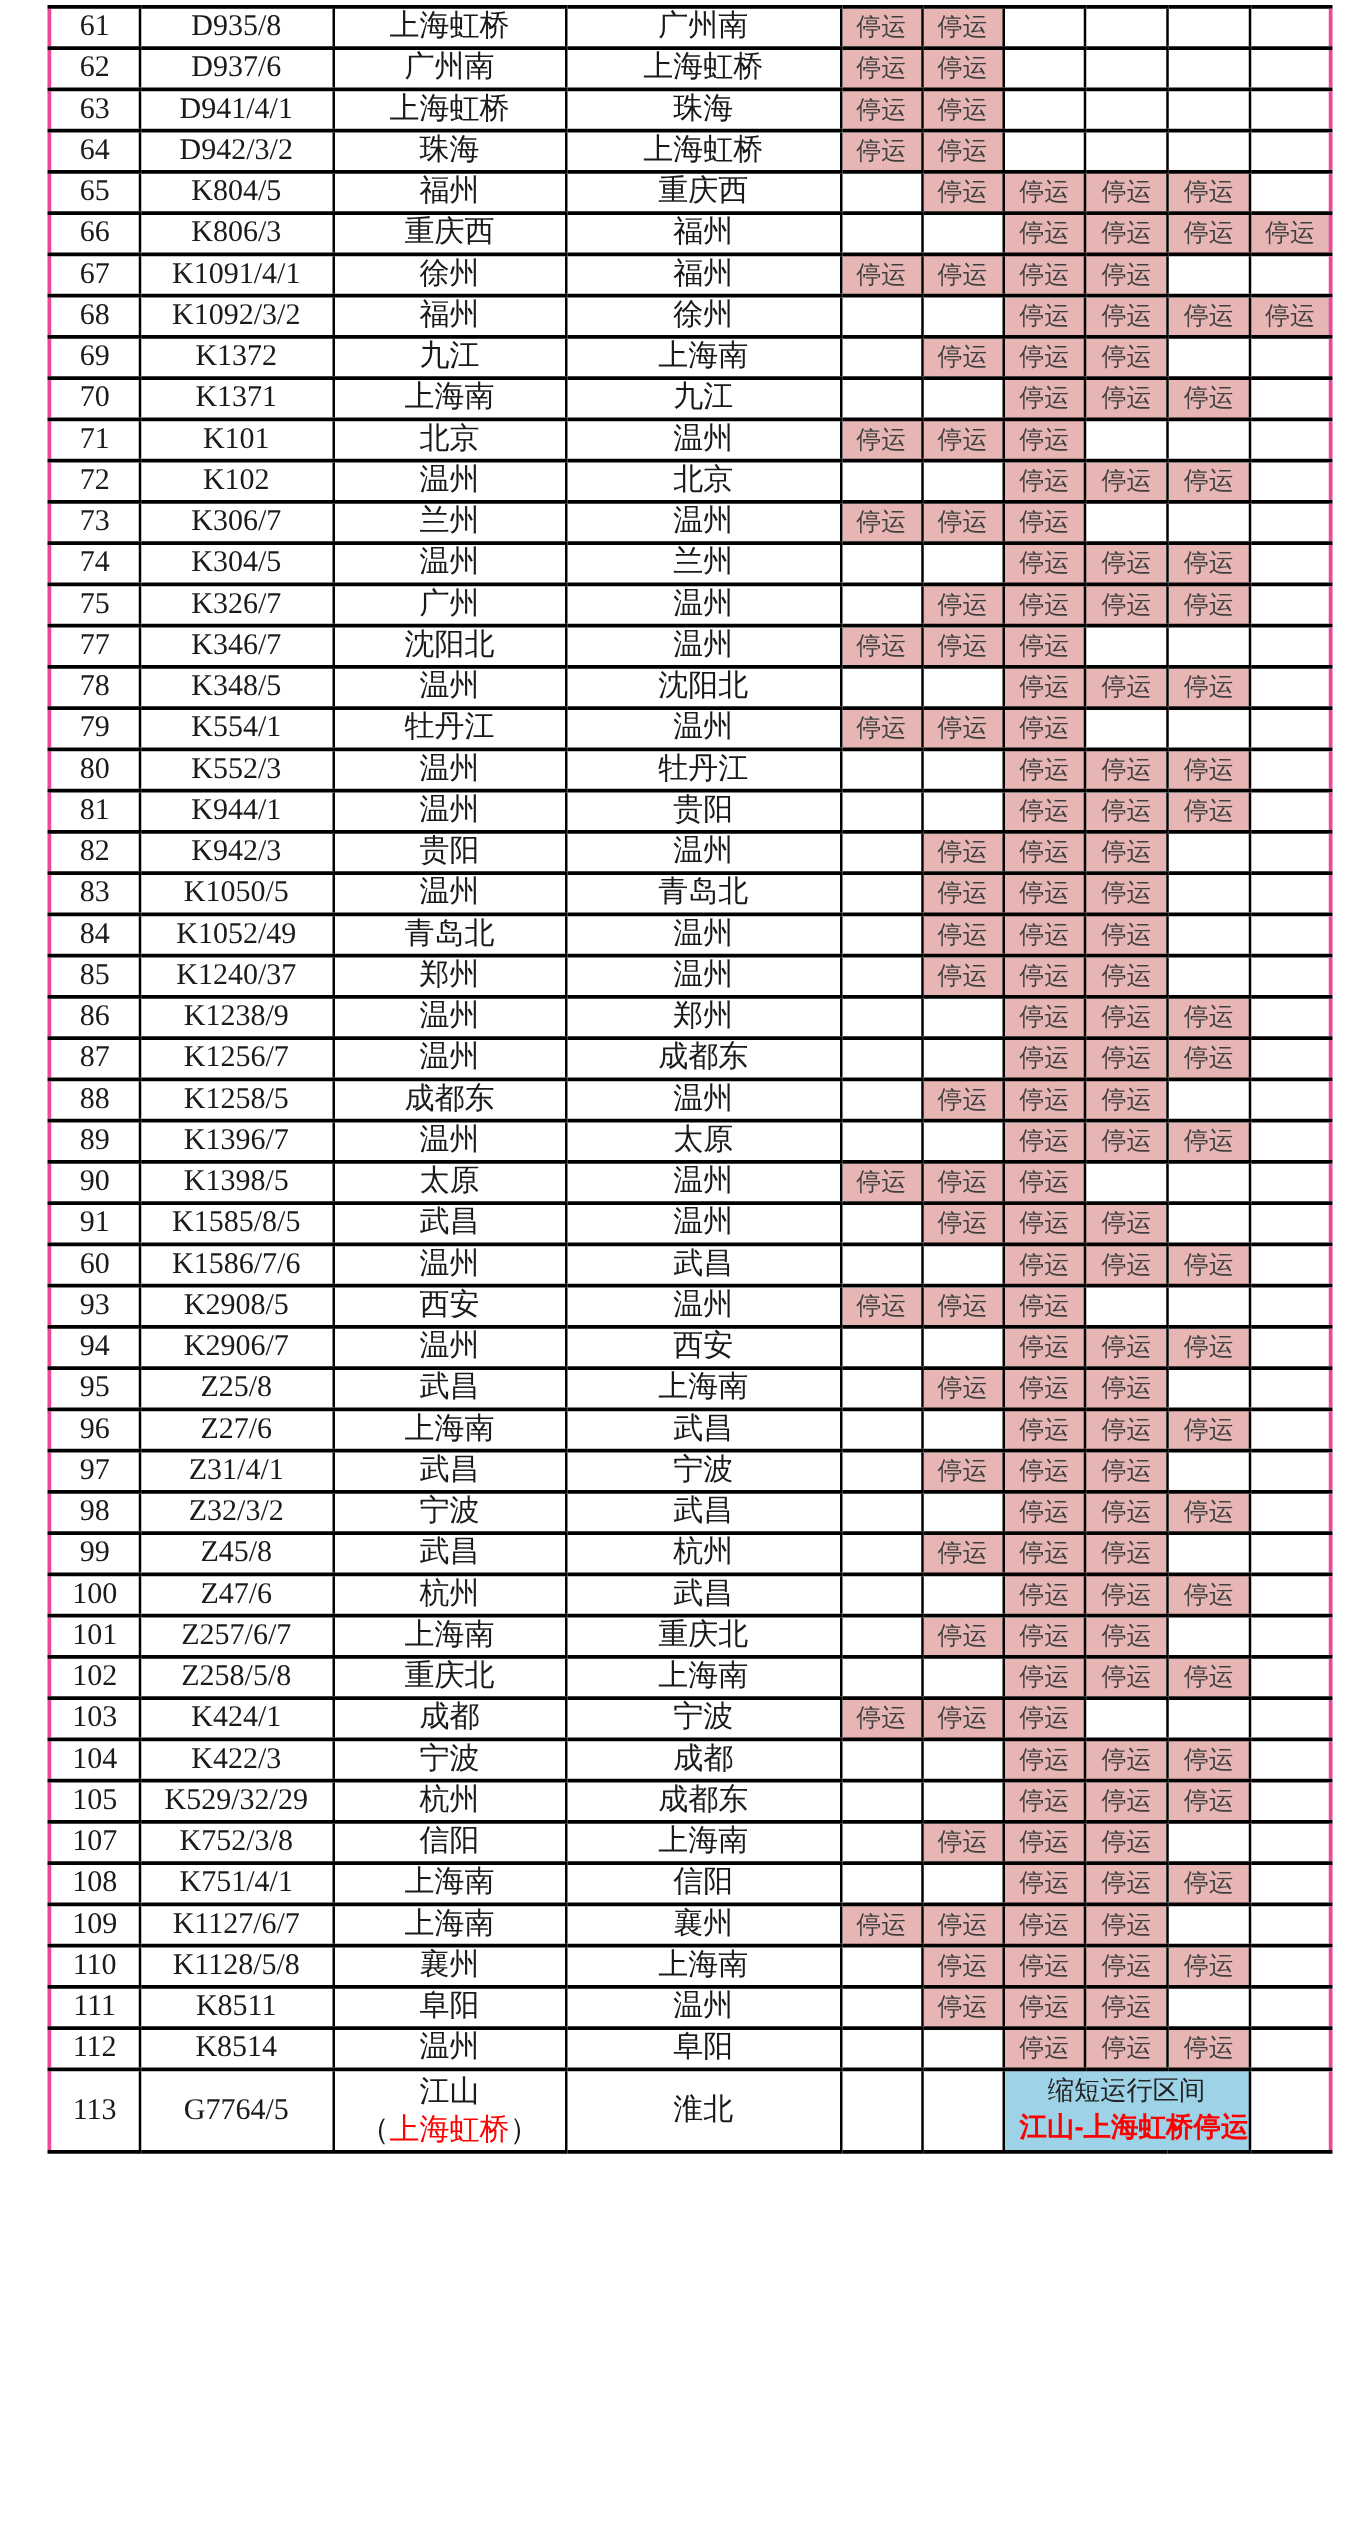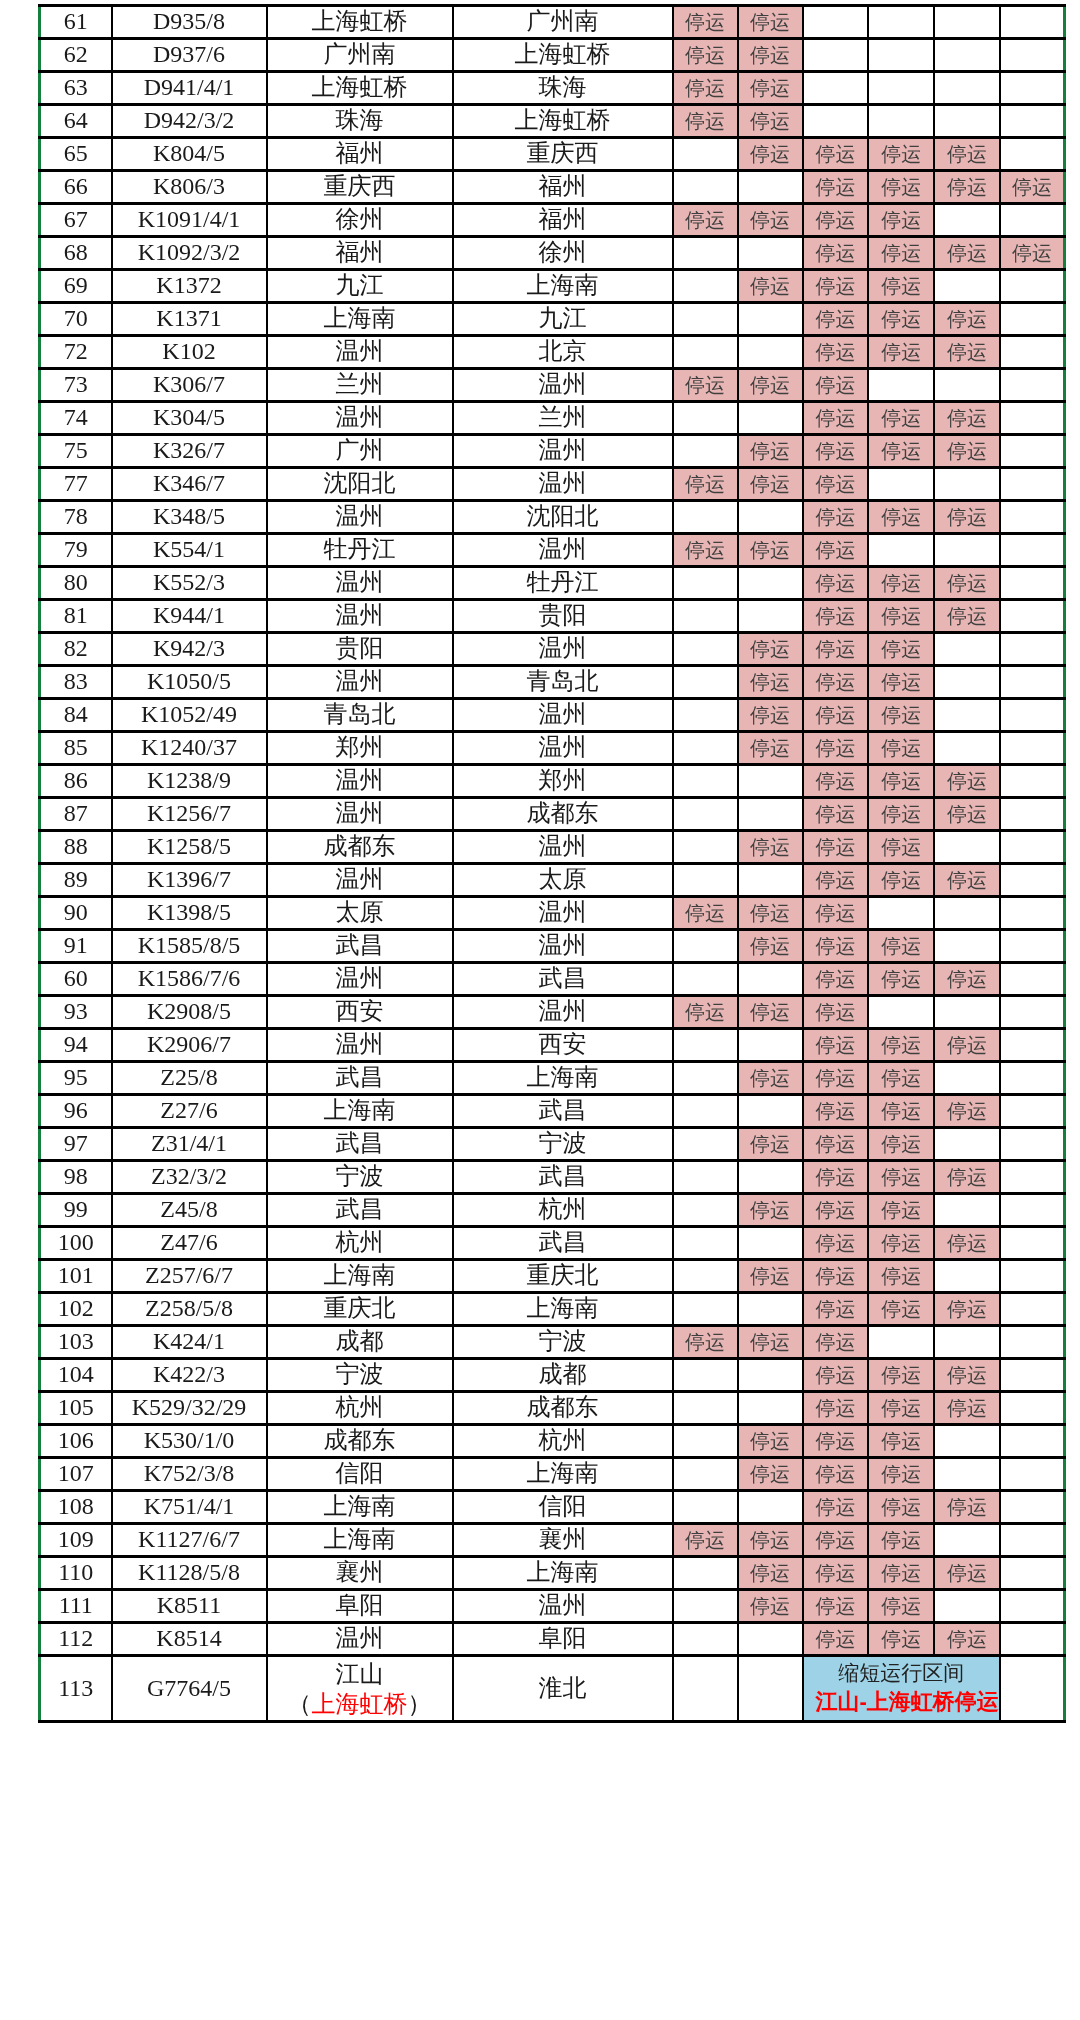--- a/index.html
+++ b/index.html
@@ -10,21 +10,21 @@
   *{box-sizing:border-box;}
   html,body{margin:0;padding:0;}
   body{
     width:1080px;height:2020px;background:#ffffff;overflow:hidden;
     font-family:"Liberation Serif","DejaVu Serif",serif;
   }
   table{
     border-collapse:collapse;
     margin:4px 0 0 38px;
     table-layout:fixed;
-    border:3px solid #15803d;
+    border:3px solid #ec4899;
   }
   td{
     border-left:2px solid #000;
     border-right:2px solid #000;
     border-top:3px solid #000;
     border-bottom:3px solid #000;
     text-align:center;
     vertical-align:middle;
     padding:0;
     height:33px;
@@ -190,20 +190,32 @@
     <td>上海南</td>
     <td>九江</td>
     <td class="status"></td>
     <td class="status"></td>
     <td class="status suspended">停运</td>
     <td class="status suspended">停运</td>
     <td class="status suspended">停运</td>
     <td class="status"></td>
   </tr>
       <tr>
+    <td>71</td>
+    <td>K101</td>
+    <td>北京</td>
+    <td>温州</td>
+    <td class="status suspended">停运</td>
+    <td class="status suspended">停运</td>
+    <td class="status suspended">停运</td>
+    <td class="status"></td>
+    <td class="status"></td>
+    <td class="status"></td>
+  </tr>
+      <tr>
     <td>72</td>
     <td>K102</td>
     <td>温州</td>
     <td>北京</td>
     <td class="status"></td>
     <td class="status"></td>
     <td class="status suspended">停运</td>
     <td class="status suspended">停运</td>
     <td class="status suspended">停运</td>
     <td class="status"></td>
@@ -583,32 +595,20 @@
       <tr>
     <td>105</td>
     <td>K529/32/29</td>
     <td>杭州</td>
     <td>成都东</td>
     <td class="status"></td>
     <td class="status"></td>
     <td class="status suspended">停运</td>
     <td class="status suspended">停运</td>
     <td class="status suspended">停运</td>
-    <td class="status"></td>
-  </tr>
-      <tr>
-    <td>106</td>
-    <td>K530/1/0</td>
-    <td>成都东</td>
-    <td>杭州</td>
-    <td class="status"></td>
-    <td class="status suspended">停运</td>
-    <td class="status suspended">停运</td>
-    <td class="status suspended">停运</td>
-    <td class="status"></td>
     <td class="status"></td>
   </tr>
       <tr>
     <td>107</td>
     <td>K752/3/8</td>
     <td>信阳</td>
     <td>上海南</td>
     <td class="status"></td>
     <td class="status suspended">停运</td>
     <td class="status suspended">停运</td>

